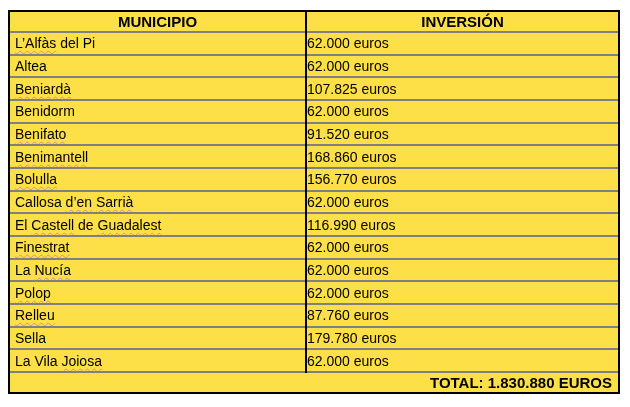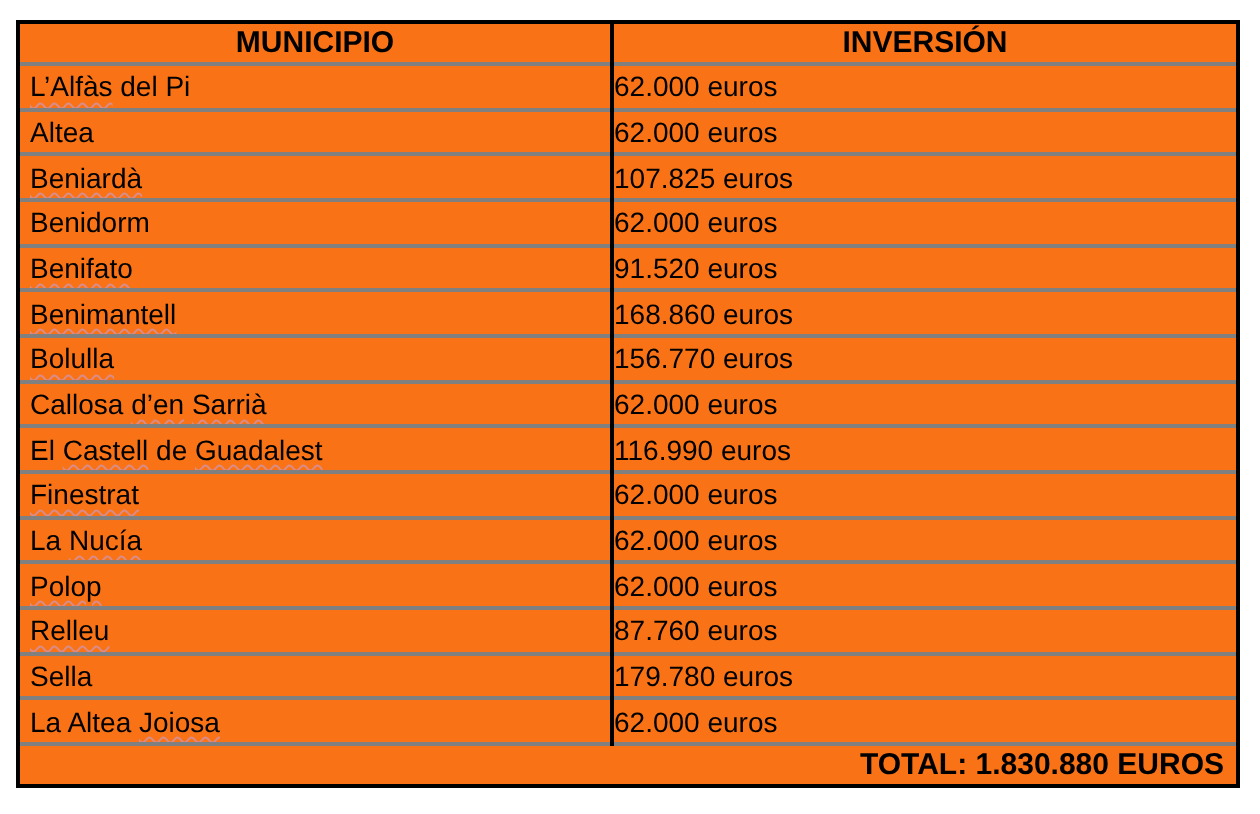--- a/index.html
+++ b/index.html
@@ -17,21 +17,21 @@
     background: var(--page-background);
     font-family: "Liberation Sans", "DejaVu Sans", sans-serif;
     color: var(--text-color);
     overflow: hidden;
   }
   .table-wrap {
     position: absolute;
     left: 8px; top: 10px;
     width: 608px; height: 380px;
     border: 2px solid var(--outer-border);
-    background: #f97316;
+    background: #fde047;
   }
   table {
     border-collapse: collapse;
     table-layout: fixed;
     width: 100%; height: 100%;
     font-size: 14px;
   }
   tr { height: 20px; }
   th, td {
     padding: 0;
@@ -132,21 +132,21 @@
       </tr>
       <tr>
         <td class="muni"><span class="misspelled">Relleu</span></td>
         <td class="inv">87.760 euros</td>
       </tr>
       <tr>
         <td class="muni"><span>Sella</span></td>
         <td class="inv">179.780 euros</td>
       </tr>
       <tr>
-        <td class="muni"><span>La Altea </span><span class="misspelled">Joiosa</span></td>
+        <td class="muni"><span>La Vila </span><span class="misspelled">Joiosa</span></td>
         <td class="inv">62.000 euros</td>
       </tr>
     </tbody>
     <tfoot>
       <tr>
         <td class="total" colspan="2">TOTAL: 1.830.880 EUROS</td>
       </tr>
     </tfoot>
   </table>
 </div>

